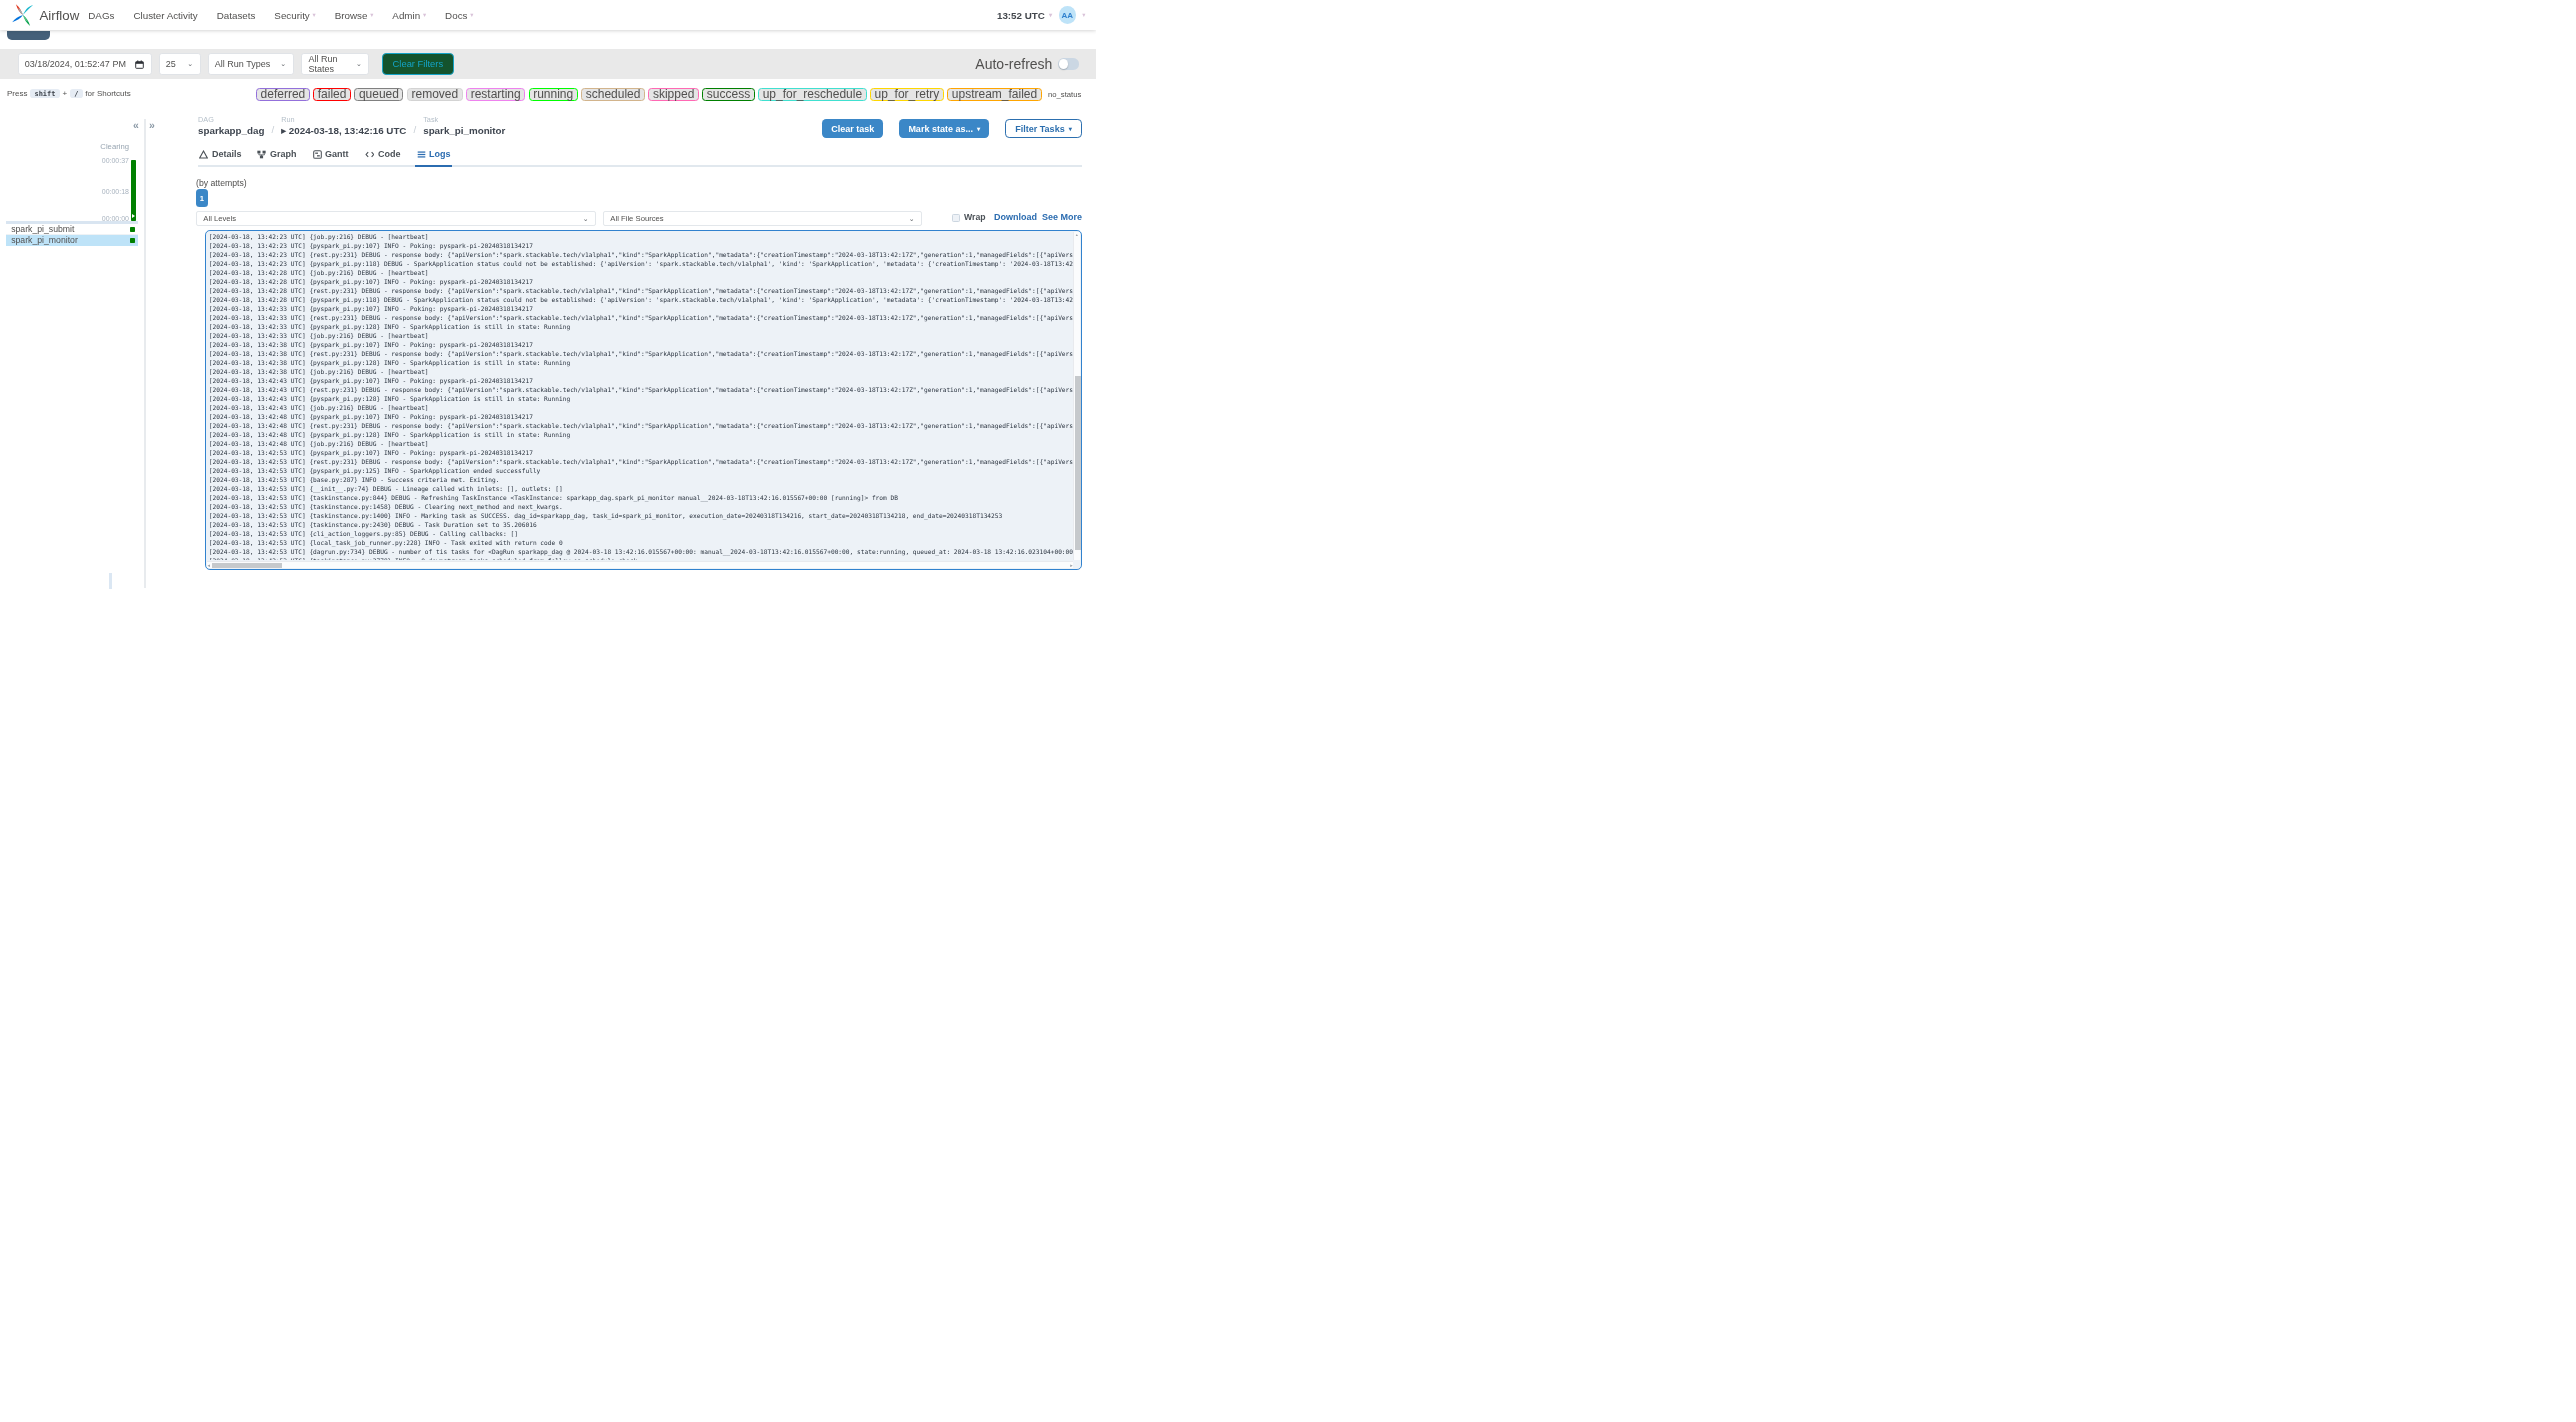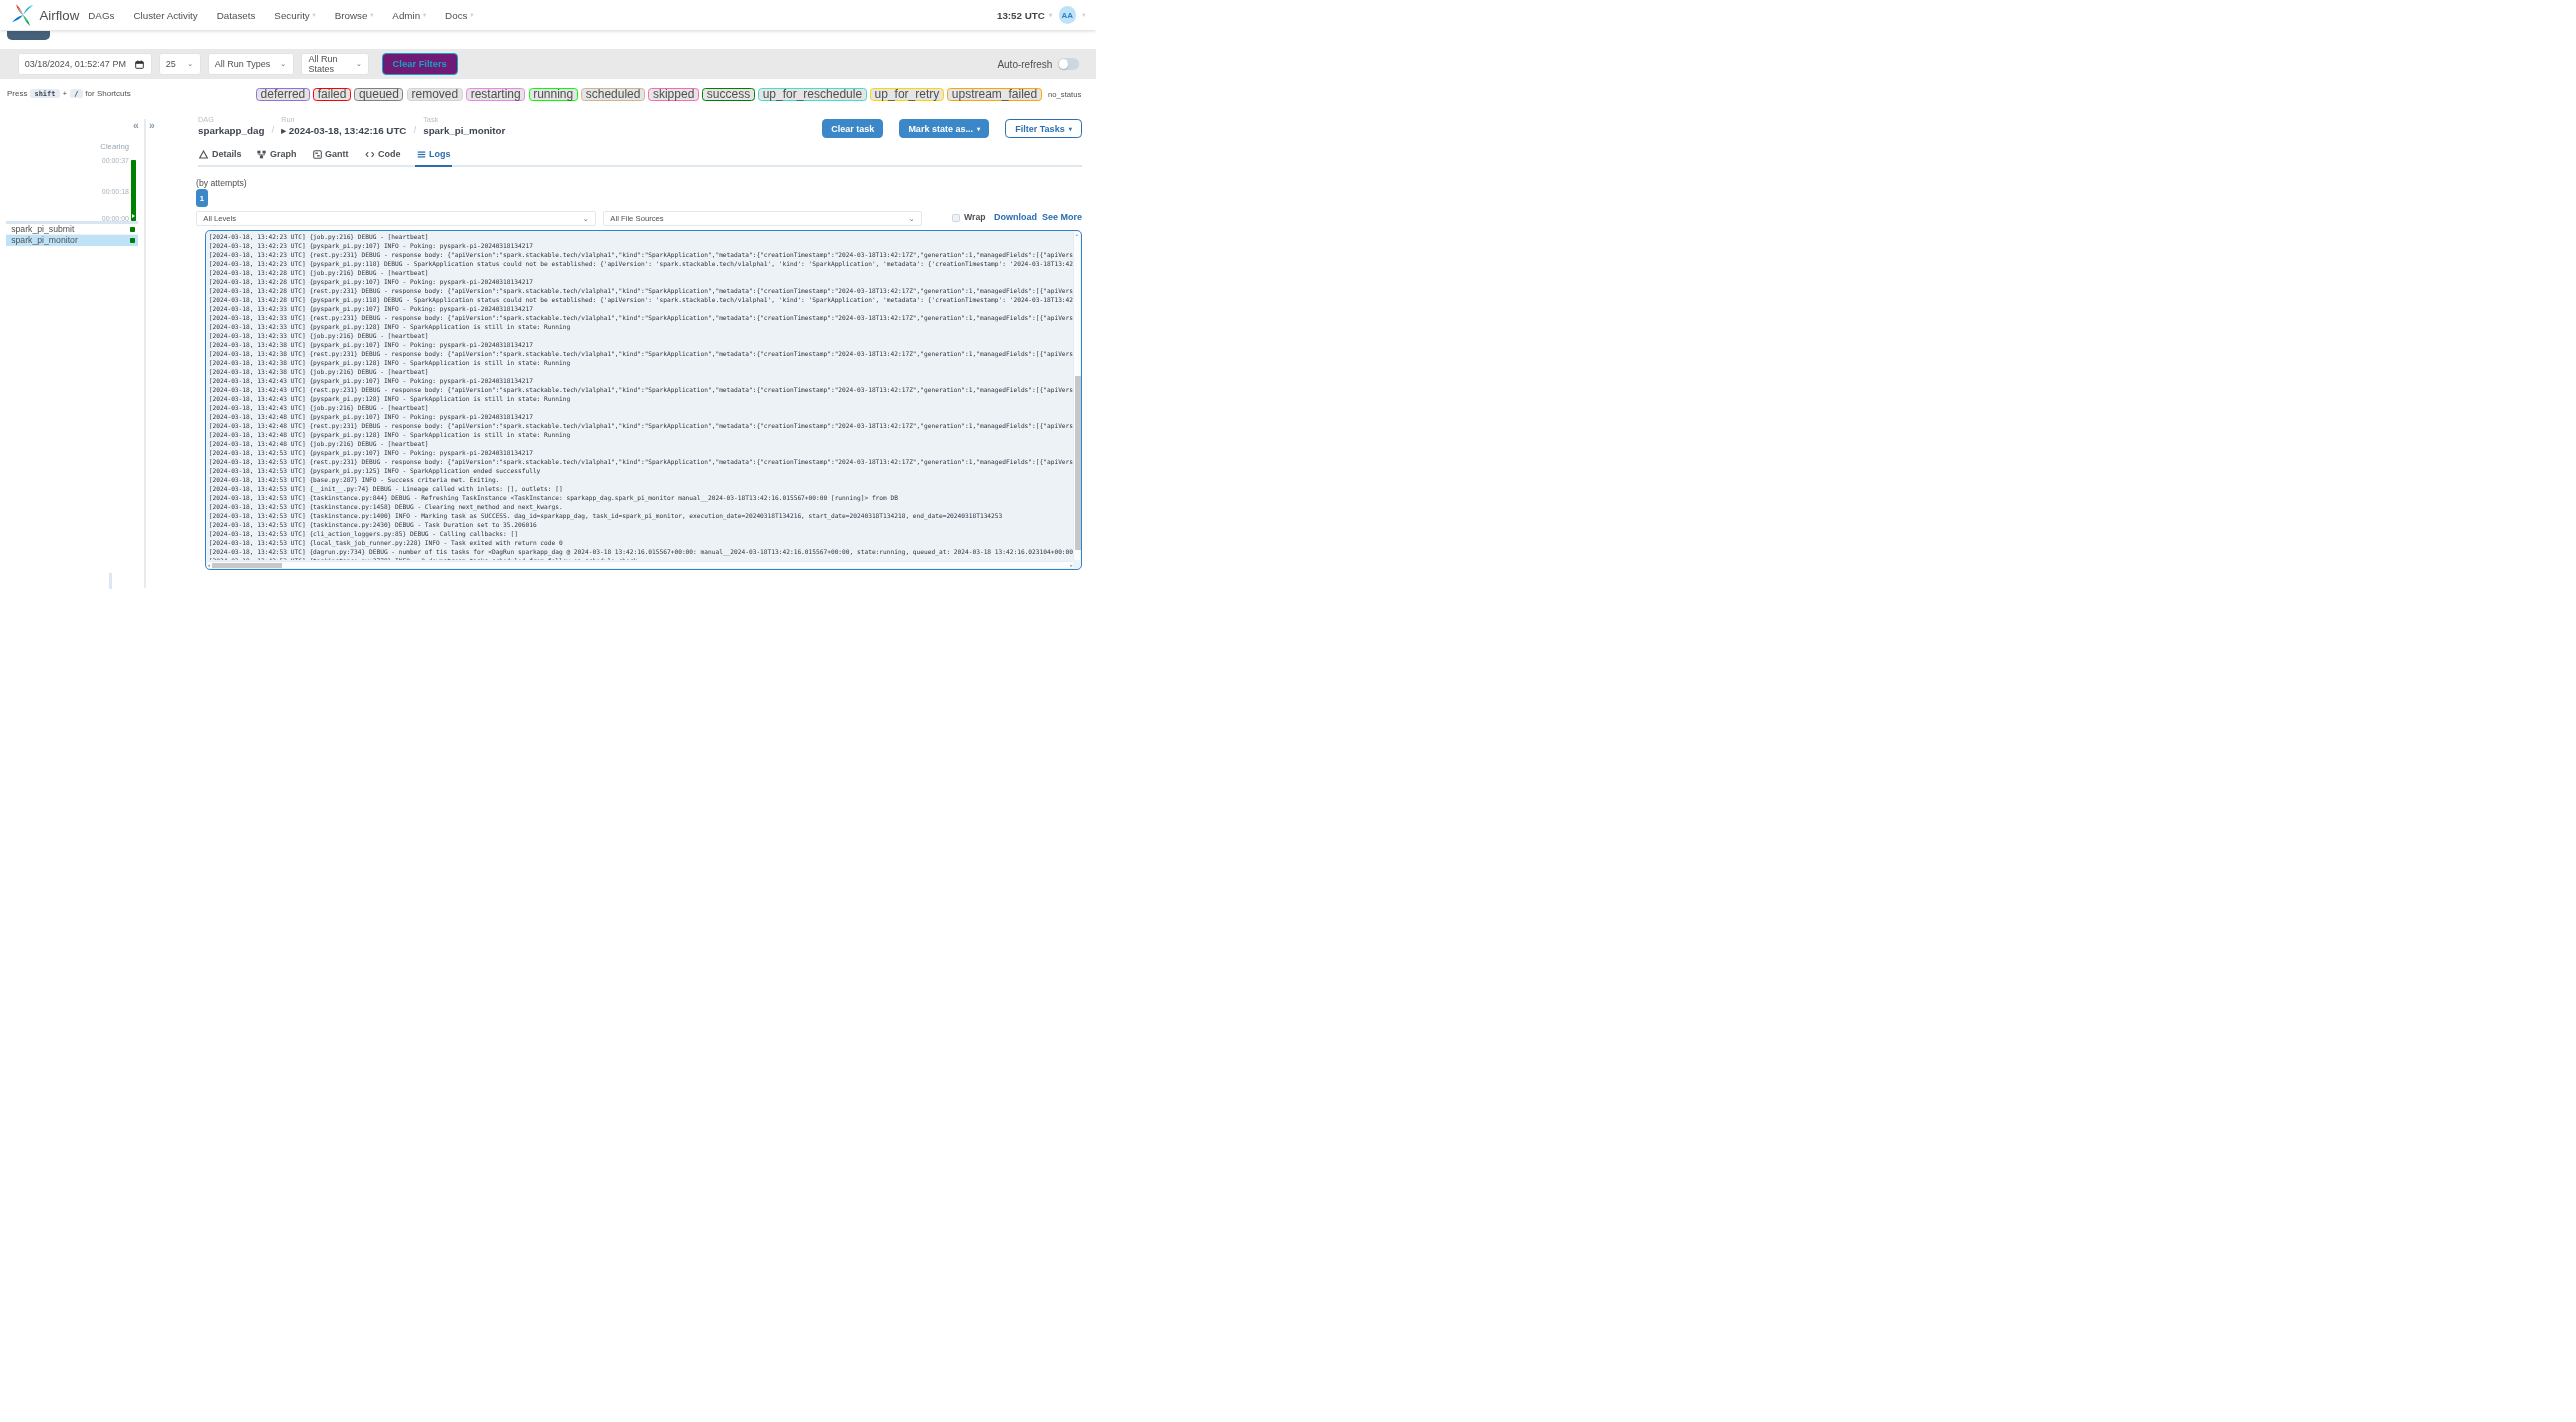--- a/index.html
+++ b/index.html
@@ -28,25 +28,25 @@
   
   .filterbar { position:absolute; left:0; top:49px; right:0; height:30px; background:#e9e9e9;
                display:flex; align-items:center; padding-left:17.5px; }
   .fbox { background:#fff; border:0.7px solid #e0e3e7; border-radius:2.8px; height:21.7px;
           display:flex; align-items:center; padding:0 6.3px; font-size:9px; color:#51504f; cursor:pointer; }
   .date-box { width:134px; justify-content:space-between; margin-right:7px; }
   .sel-25 { width:42px; justify-content:space-between; margin-right:7px; }
   .sel-types { width:86px; justify-content:space-between; margin-right:7.7px; }
   .sel-states { width:68px; justify-content:space-between; margin-right:12.6px; }
   .chev { color:#5f6368; font-size:7px; }
-  .clear-filters { background:#701a75; border:1.4px solid #14a3c7; color:#14a3c7; font-weight:700;
+  .clear-filters { background:#14532d; border:1.4px solid #14a3c7; color:#14a3c7; font-weight:400;
                    font-size:9.4px; border-radius:4.2px; height:22.4px; padding:0 9.8px; cursor:pointer;
                    font-family:"Liberation Sans", sans-serif; }
   .auto-refresh { position:absolute; right:17px; top:0; height:30px; display:flex; align-items:center; gap:5.6px; }
-  .auto-refresh-label { font-size:10px; color:#51504f; }
+  .auto-refresh-label { font-size:14px; color:#51504f; }
   .toggle { width:21px; height:11.2px; border-radius:5.6px; background:#cbd7e3; position:relative; cursor:pointer; }
   .knob { position:absolute; left:0.7px; top:0.7px; width:9.8px; height:9.8px; border-radius:50%; background:#fff;
           box-shadow:0 0.7px 1.4px rgba(0,0,0,.25); }
 
   
   .hint { position:absolute; left:7px; top:89px; font-size:8px; color:#51504f; display:flex; align-items:center; gap:2.8px; }
   kbd.key { background:#e6ecf4; border-radius:2.8px; padding:0.7px 4.2px; font-family:"DejaVu Sans Mono", monospace;
             font-size:7px; font-weight:700; color:#3d434b; }
   .legend { position:absolute; right:14.7px; top:88px; display:flex; gap:3.5px; align-items:center; }
   .state-badge { border:1.4px solid #999; border-radius:3.5px; background:#e5e5e5; font-size:12px; color:#51504f;

